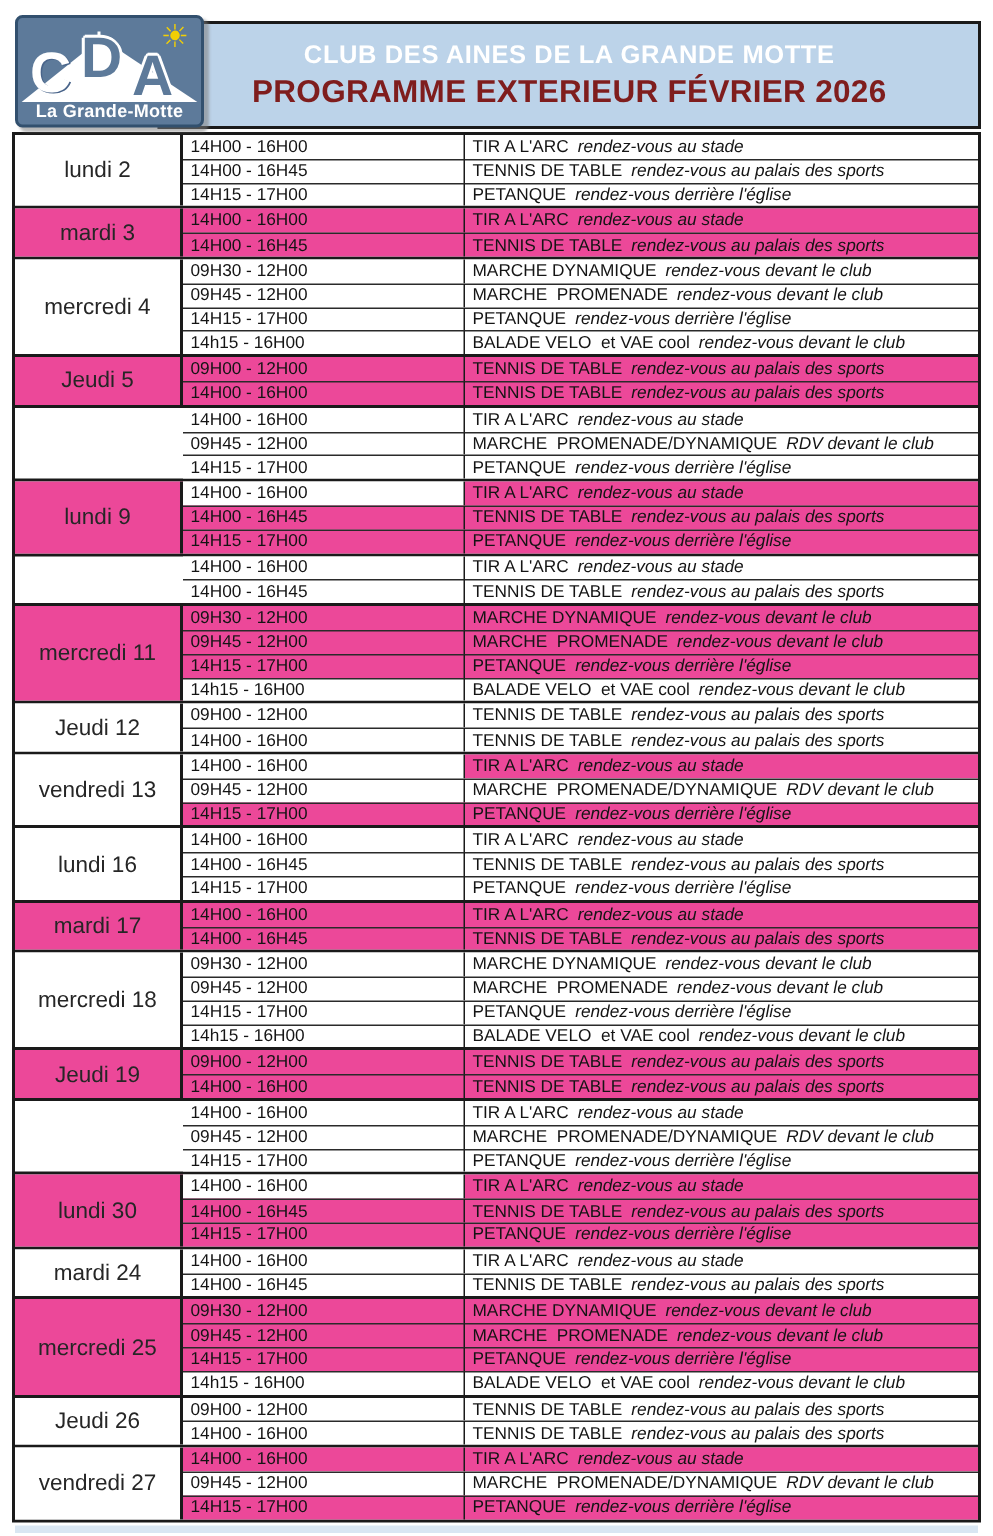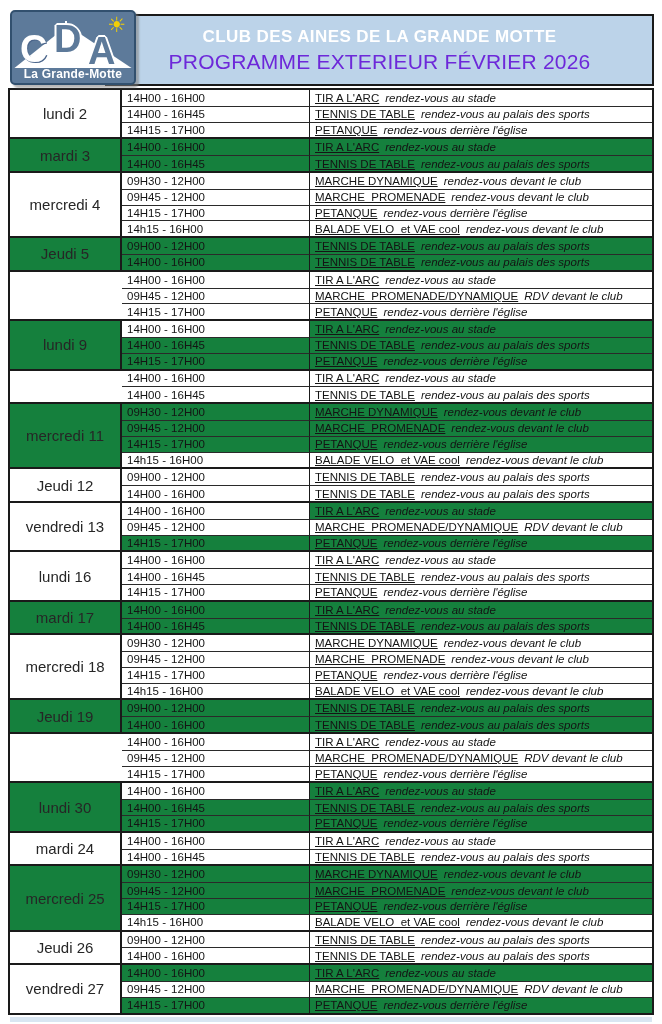--- a/index.html
+++ b/index.html
@@ -6,21 +6,21 @@
   html,body{margin:0;padding:0;background:#ffffff;}
   body{width:662px;height:1024px;font-family:"Liberation Sans",sans-serif;}
   .page{position:relative;width:662px;height:1024px;background:#ffffff;overflow:hidden;}
 
   
   .header{position:absolute;left:8px;top:10px;width:646px;height:76px;}
   .banner{position:absolute;left:97px;top:4px;right:0;bottom:0;background:#bcd3e9;
           border:2px solid #1a1a1a;display:flex;flex-direction:column;justify-content:center;
           align-items:center;gap:3px;box-sizing:border-box;}
   .banner-line1{color:#ffffff;font-weight:bold;font-size:17px;letter-spacing:.4px;}
-  .banner-line2{color:#6d28d9;font-weight:normal;font-size:21px;letter-spacing:.2px;}
+  .banner-line2{color:#7f1d1d;font-weight:bold;font-size:21px;letter-spacing:.2px;}
 
   
   .logo{position:absolute;left:2px;top:0;width:126px;height:75px;background:#5d7a9a;
         border:2px solid #32506e;border-radius:5px;box-shadow:3px 3px 2px rgba(125,125,125,.55);
         overflow:hidden;box-sizing:border-box;z-index:2;}
   .pyramid{position:absolute;left:2%;bottom:15px;width:96%;height:42px;background:#ffffff;
            clip-path:polygon(43% 4%, 46% 0, 100% 100%, 0 100%);}
   .antenna{position:absolute;left:53px;bottom:56px;width:2px;height:6px;background:#ffffff;}
   .ltr{position:absolute;font-weight:800;font-size:38px;line-height:1;font-family:"Liberation Sans",sans-serif;}
   .ltr-c{left:8px;top:18px;color:#ffffff;text-shadow:1px 1px 0 #49648a;}
@@ -39,22 +39,22 @@
              border-top:2px solid #1a1a1a;}
   .day-group:first-child{border-top:none;}
   .day-cell{grid-column:1;display:flex;align-items:center;justify-content:center;
             border-right:2px solid #1a1a1a;font-size:15px;color:#262626;box-sizing:border-box;
             background:#ffffff;}
   .cell{box-sizing:border-box;display:flex;align-items:center;overflow:hidden;white-space:nowrap;
         background:#ffffff;font-size:11.5px;color:#141414;}
   .time-cell{grid-column:2;border-right:1px solid #1a1a1a;padding-left:5px;}
   .activity-cell{grid-column:3;padding-left:5px;}
   .bt{border-top:1px solid #2a2a2a;}
-  .blue{background:#15803d;}
-  .activity-name{white-space:pre;text-decoration:underline;}
+  .blue{background:#ec4899;}
+  .activity-name{white-space:pre;}
   .activity-location{font-style:italic;margin-left:6px;white-space:pre;}
 
   .bottom-strip{position:absolute;left:10px;top:1017px;width:642px;height:5px;
                 background:#cfe0ef;opacity:.8;}
 </style>
 </head>
 <body>
 
 <div class="page">
 

